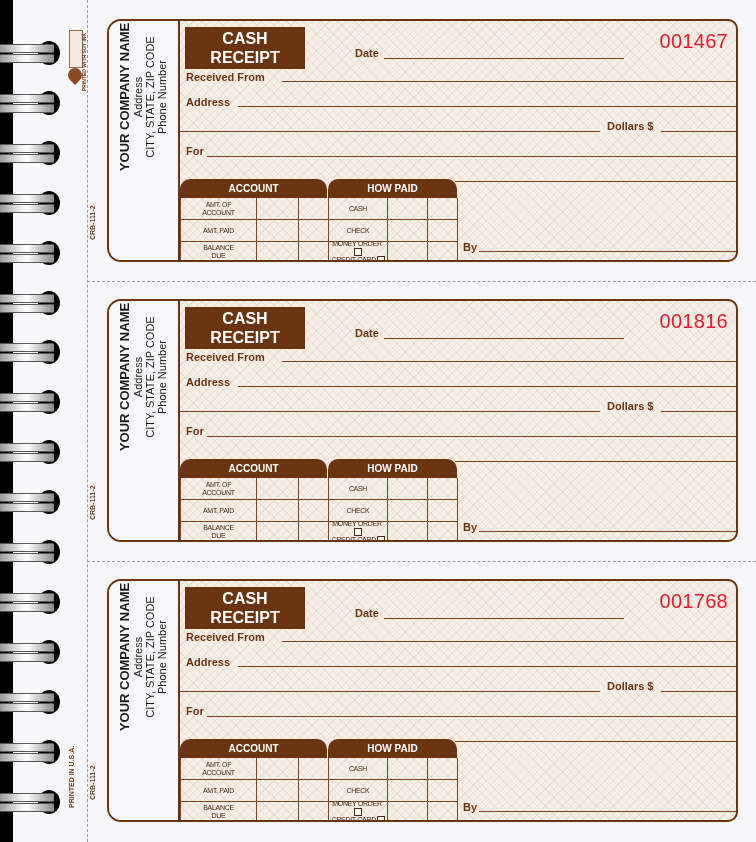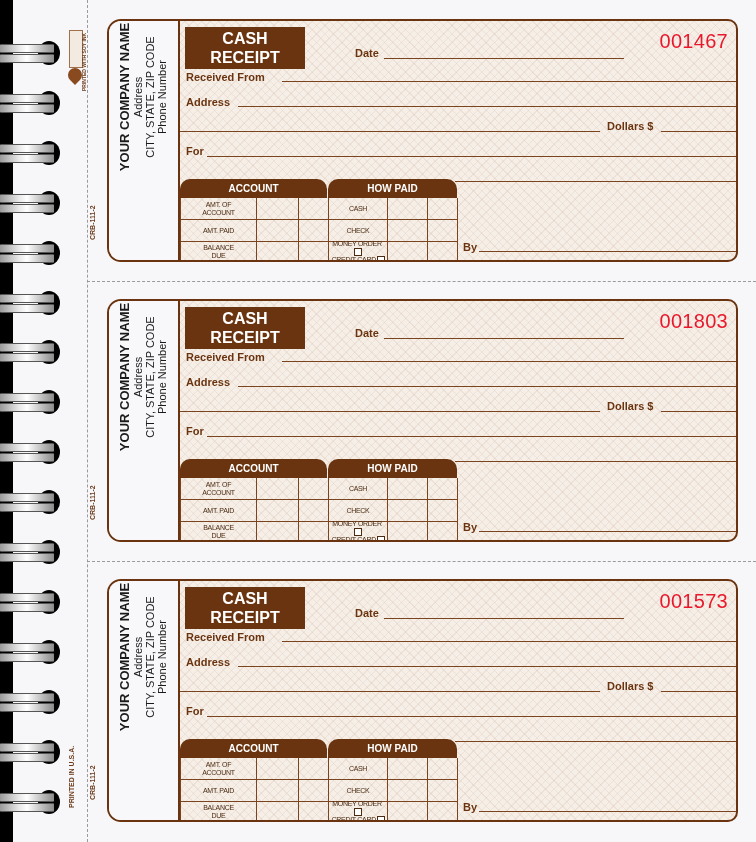--- a/index.html
+++ b/index.html
@@ -219,21 +219,21 @@
         <div class="cname">YOUR COMPANY NAME</div>
         <div class="cline">Address</div>
         <div class="cline">CITY, STATE, ZIP CODE</div>
         <div class="cline">Phone Number</div>
       </div>
     </div>
     <div class="title-box">
       <div>CASH</div>
       <div>RECEIPT</div>
     </div>
-    <div class="number">001803</div>
+    <div class="number">001816</div>
 
     <div class="lbl" style="left:246px;top:26px">Date</div>
     <div class="hline" style="left:275px;top:37px;width:240px"></div>
 
     <div class="lbl" style="left:77px;top:50px">Received From</div>
     <div class="hline" style="left:173px;top:60px;width:456px"></div>
 
     <div class="lbl" style="left:77px;top:75px">Address</div>
     <div class="hline" style="left:129px;top:85px;width:500px"></div>
 
@@ -291,21 +291,21 @@
         <div class="cname">YOUR COMPANY NAME</div>
         <div class="cline">Address</div>
         <div class="cline">CITY, STATE, ZIP CODE</div>
         <div class="cline">Phone Number</div>
       </div>
     </div>
     <div class="title-box">
       <div>CASH</div>
       <div>RECEIPT</div>
     </div>
-    <div class="number">001573</div>
+    <div class="number">001768</div>
 
     <div class="lbl" style="left:246px;top:26px">Date</div>
     <div class="hline" style="left:275px;top:37px;width:240px"></div>
 
     <div class="lbl" style="left:77px;top:50px">Received From</div>
     <div class="hline" style="left:173px;top:60px;width:456px"></div>
 
     <div class="lbl" style="left:77px;top:75px">Address</div>
     <div class="hline" style="left:129px;top:85px;width:500px"></div>
 

